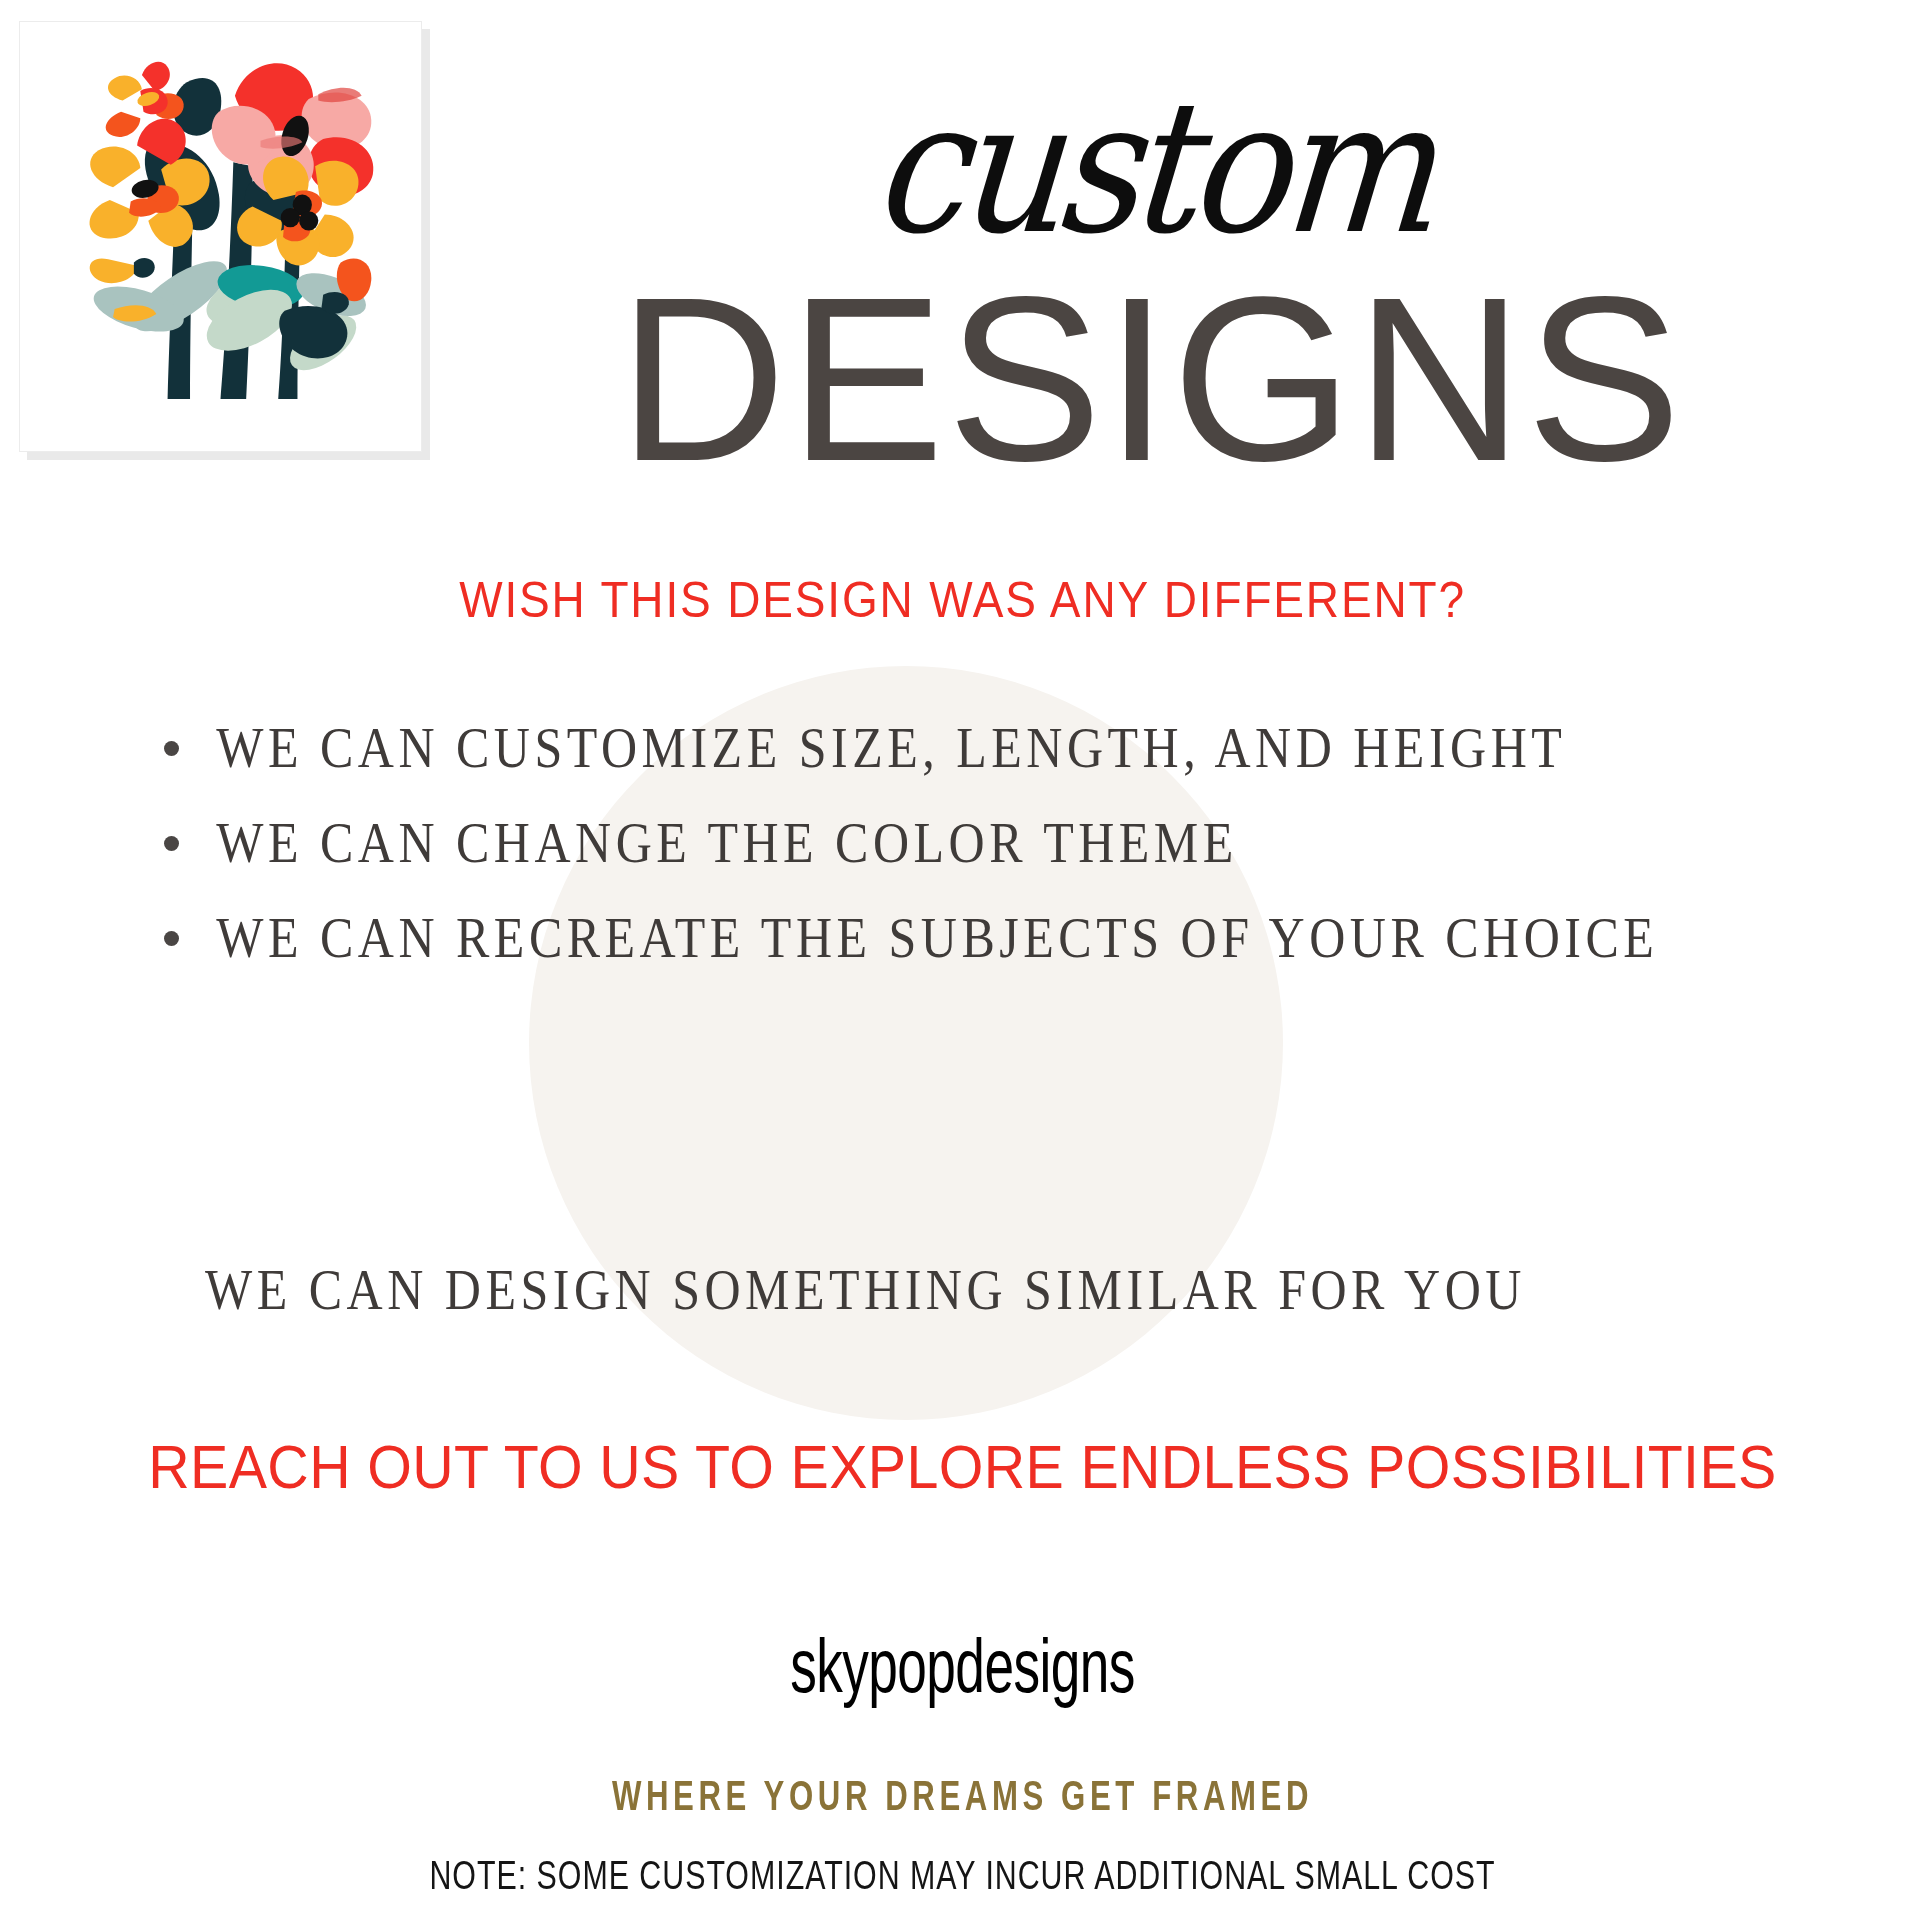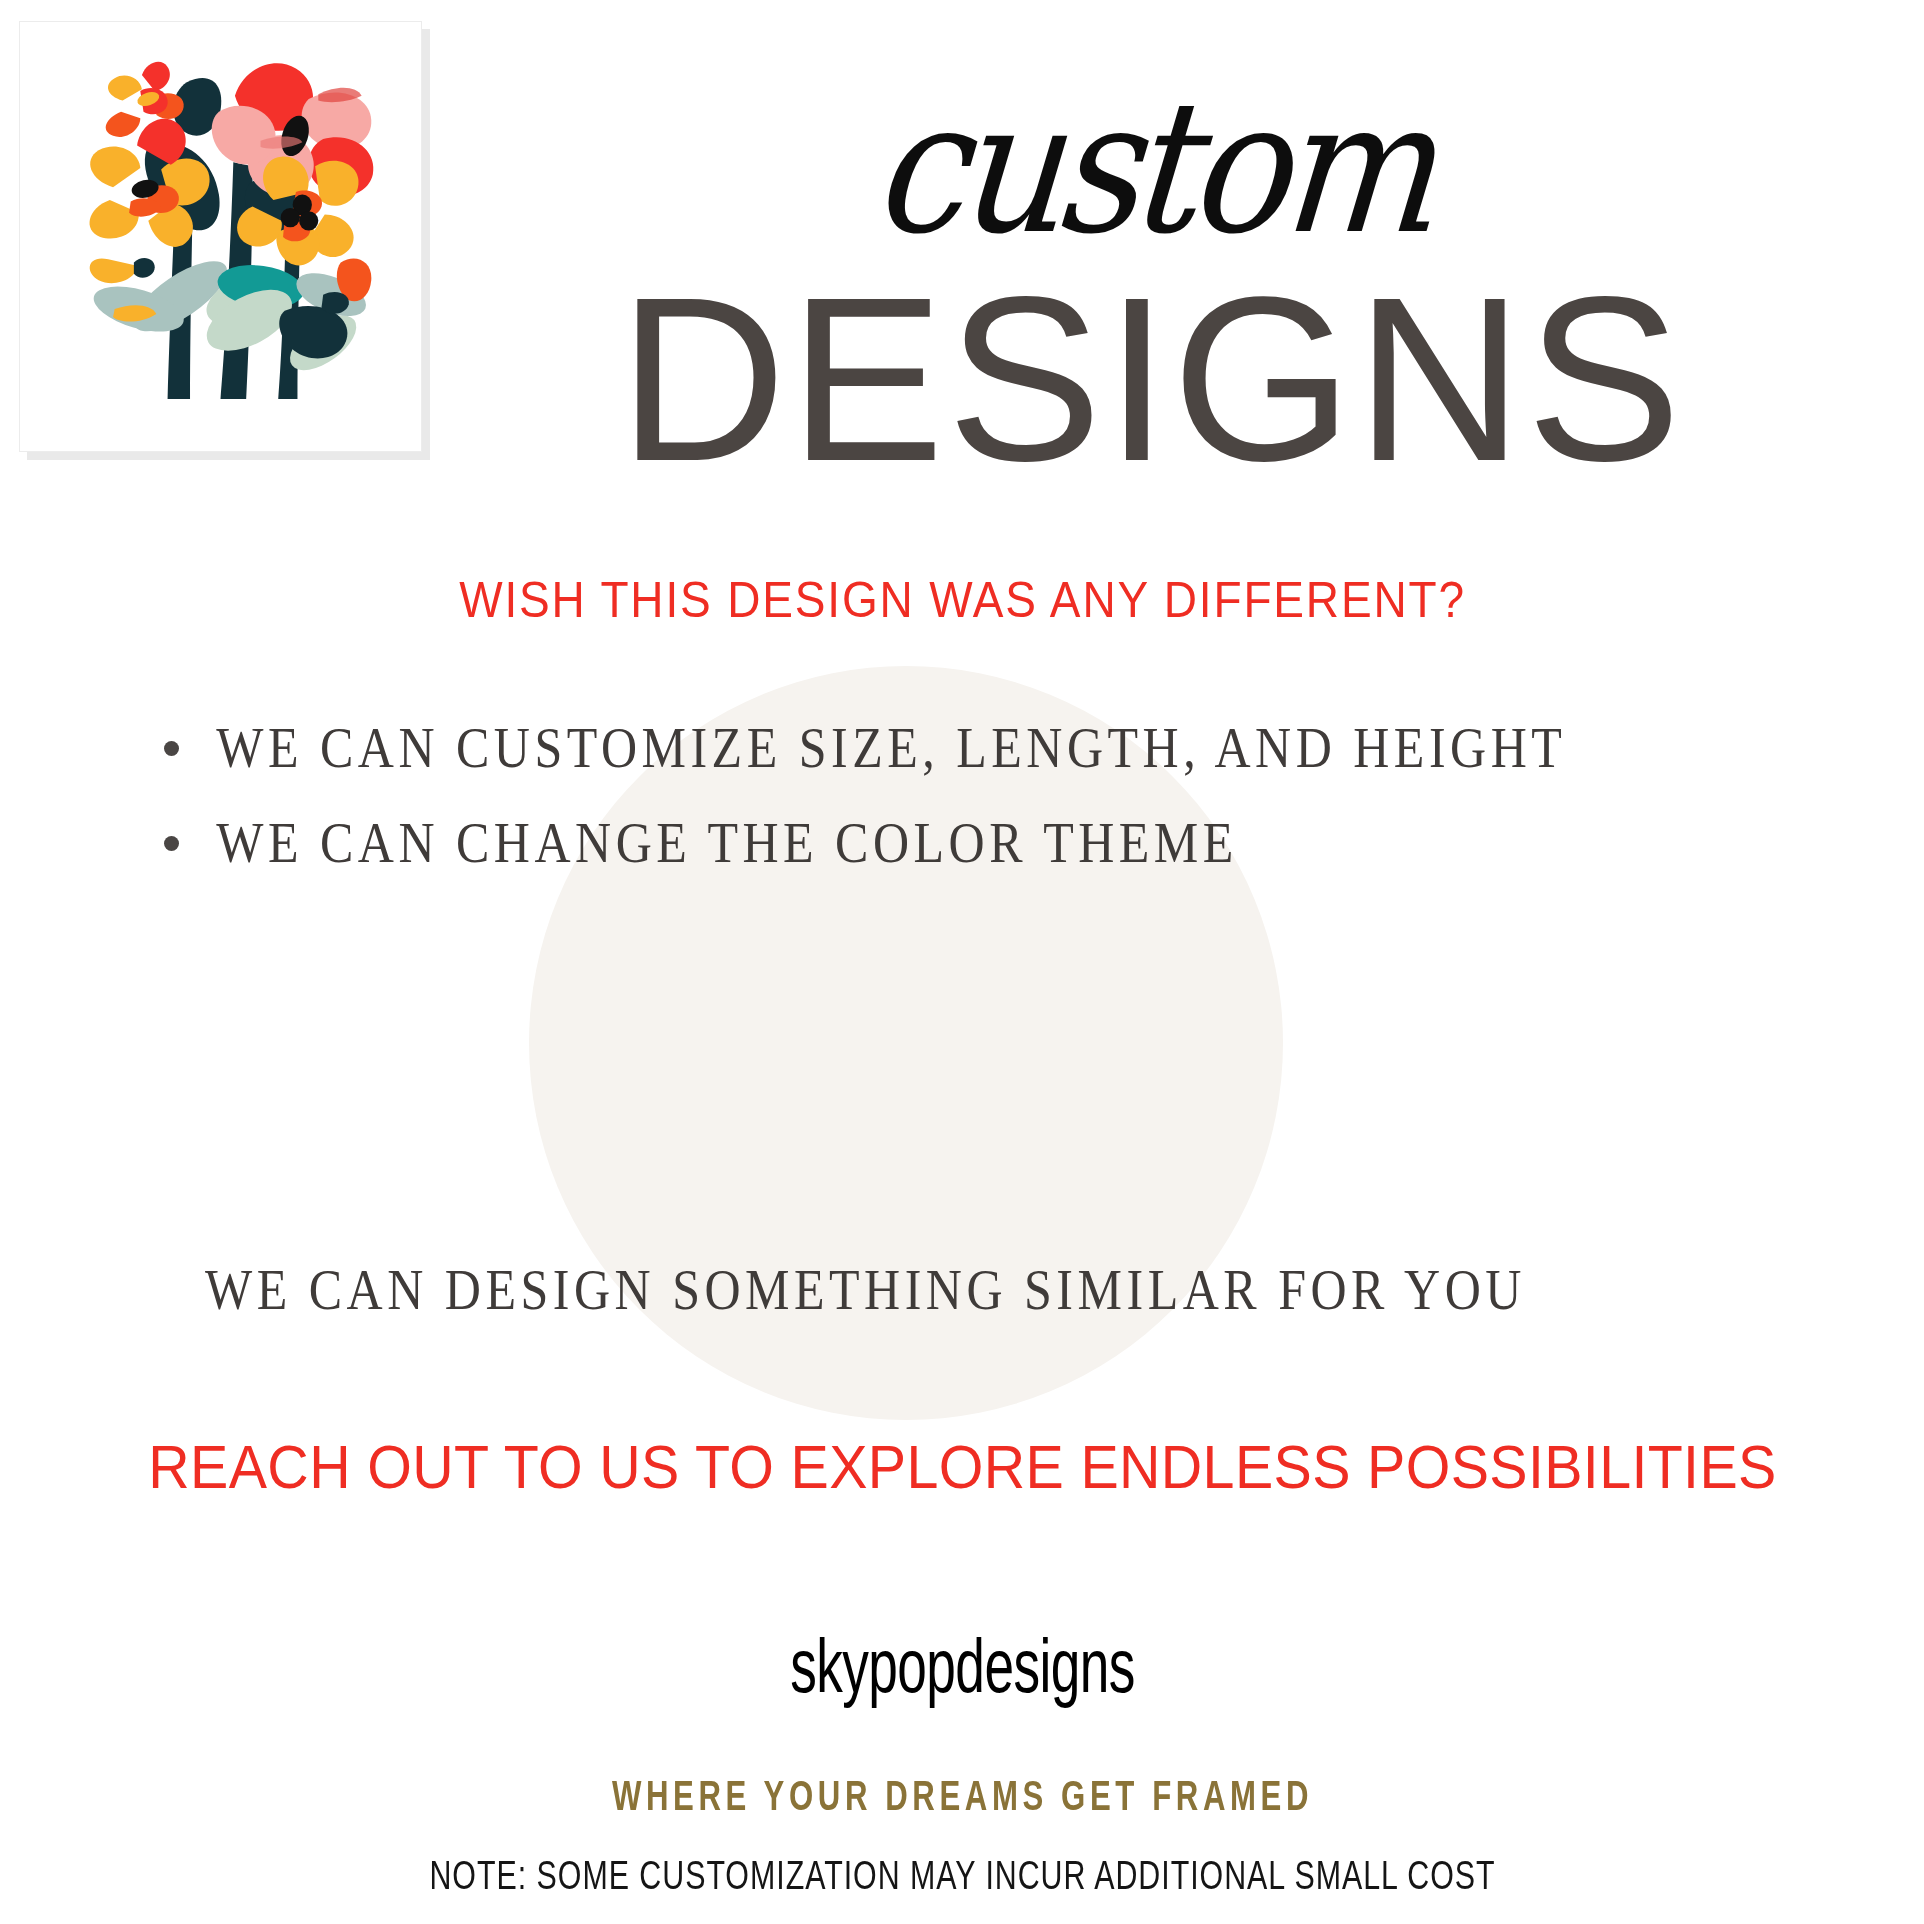--- a/index.html
+++ b/index.html
@@ -289,20 +289,24 @@
 
 <ul id="features">
   <li>
     <span class="bullet-dot"></span>
     <span class="feature-text">WE CAN CUSTOMIZE SIZE, LENGTH, AND HEIGHT</span>
   </li>
   <li>
     <span class="bullet-dot"></span>
     <span class="feature-text">WE CAN CHANGE THE COLOR THEME</span>
   </li>
+  <li>
+    <span class="bullet-dot"></span>
+    <span class="feature-text">WE CAN RECREATE THE SUBJECTS OF YOUR CHOICE</span>
+  </li>
 </ul>
 
 <div id="features-continuation">WE CAN DESIGN SOMETHING SIMILAR FOR YOU</div>
 
 <div id="cta">REACH OUT TO US TO EXPLORE ENDLESS POSSIBILITIES</div>
 
 <div id="brand-name">skypopdesigns</div>
 <div id="brand-tagline">WHERE YOUR DREAMS GET FRAMED</div>
 <div id="footnote">NOTE: SOME CUSTOMIZATION MAY INCUR ADDITIONAL SMALL COST</div>
 

